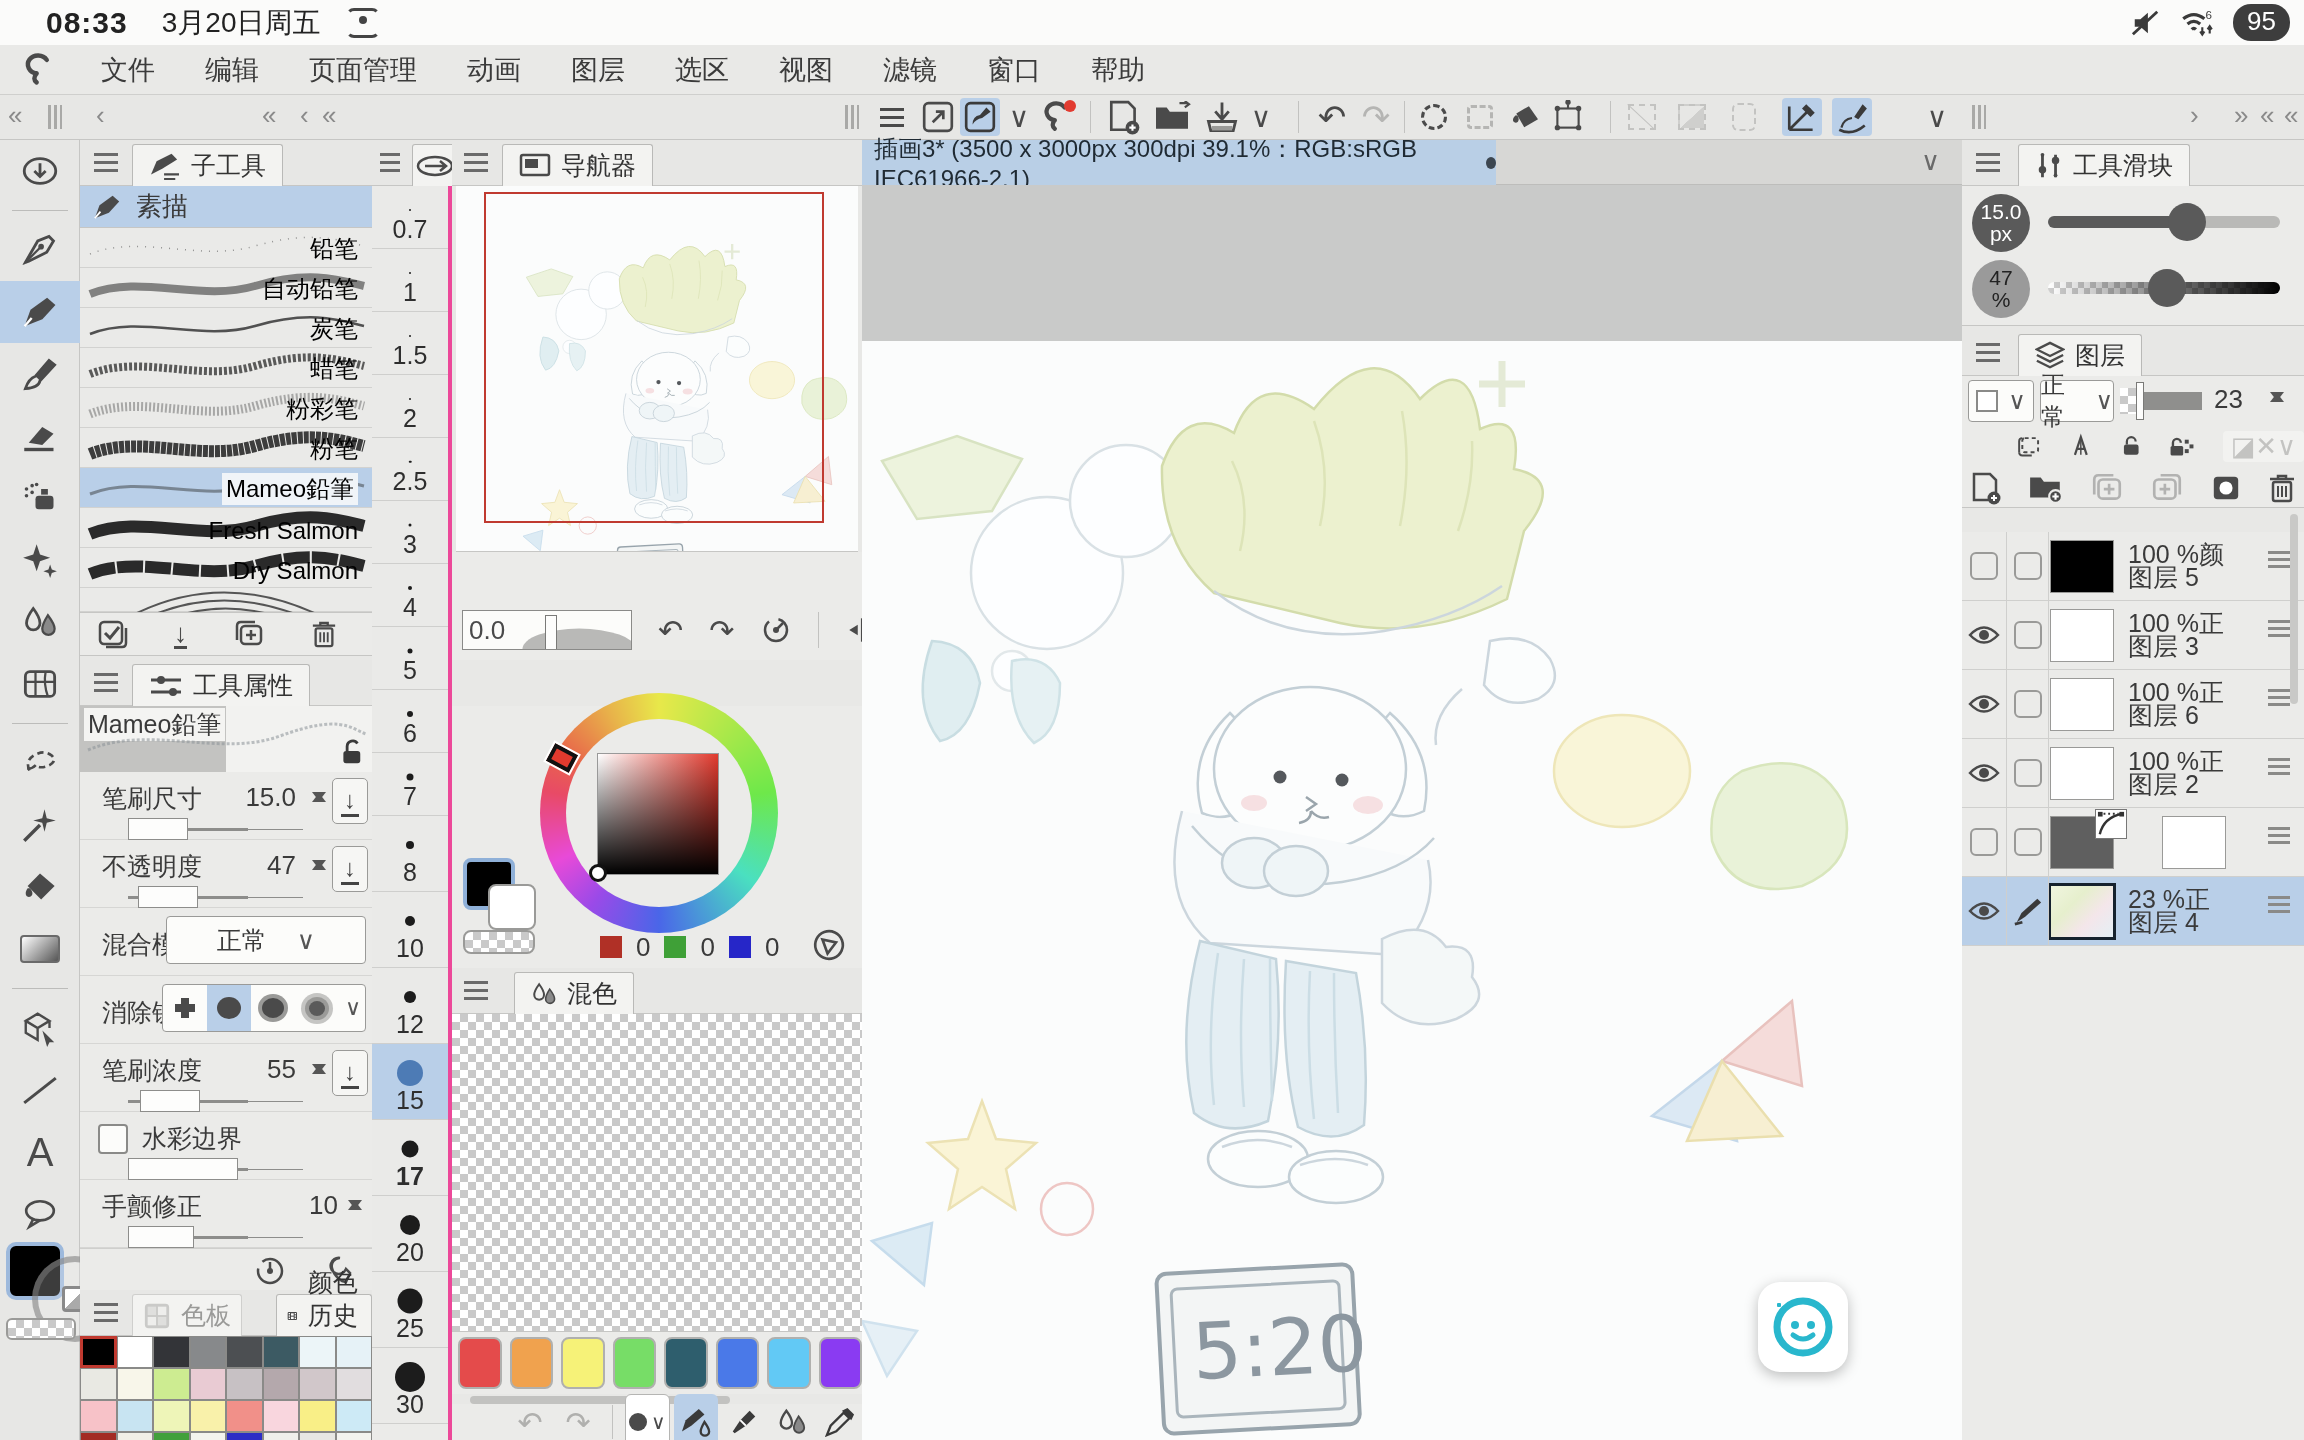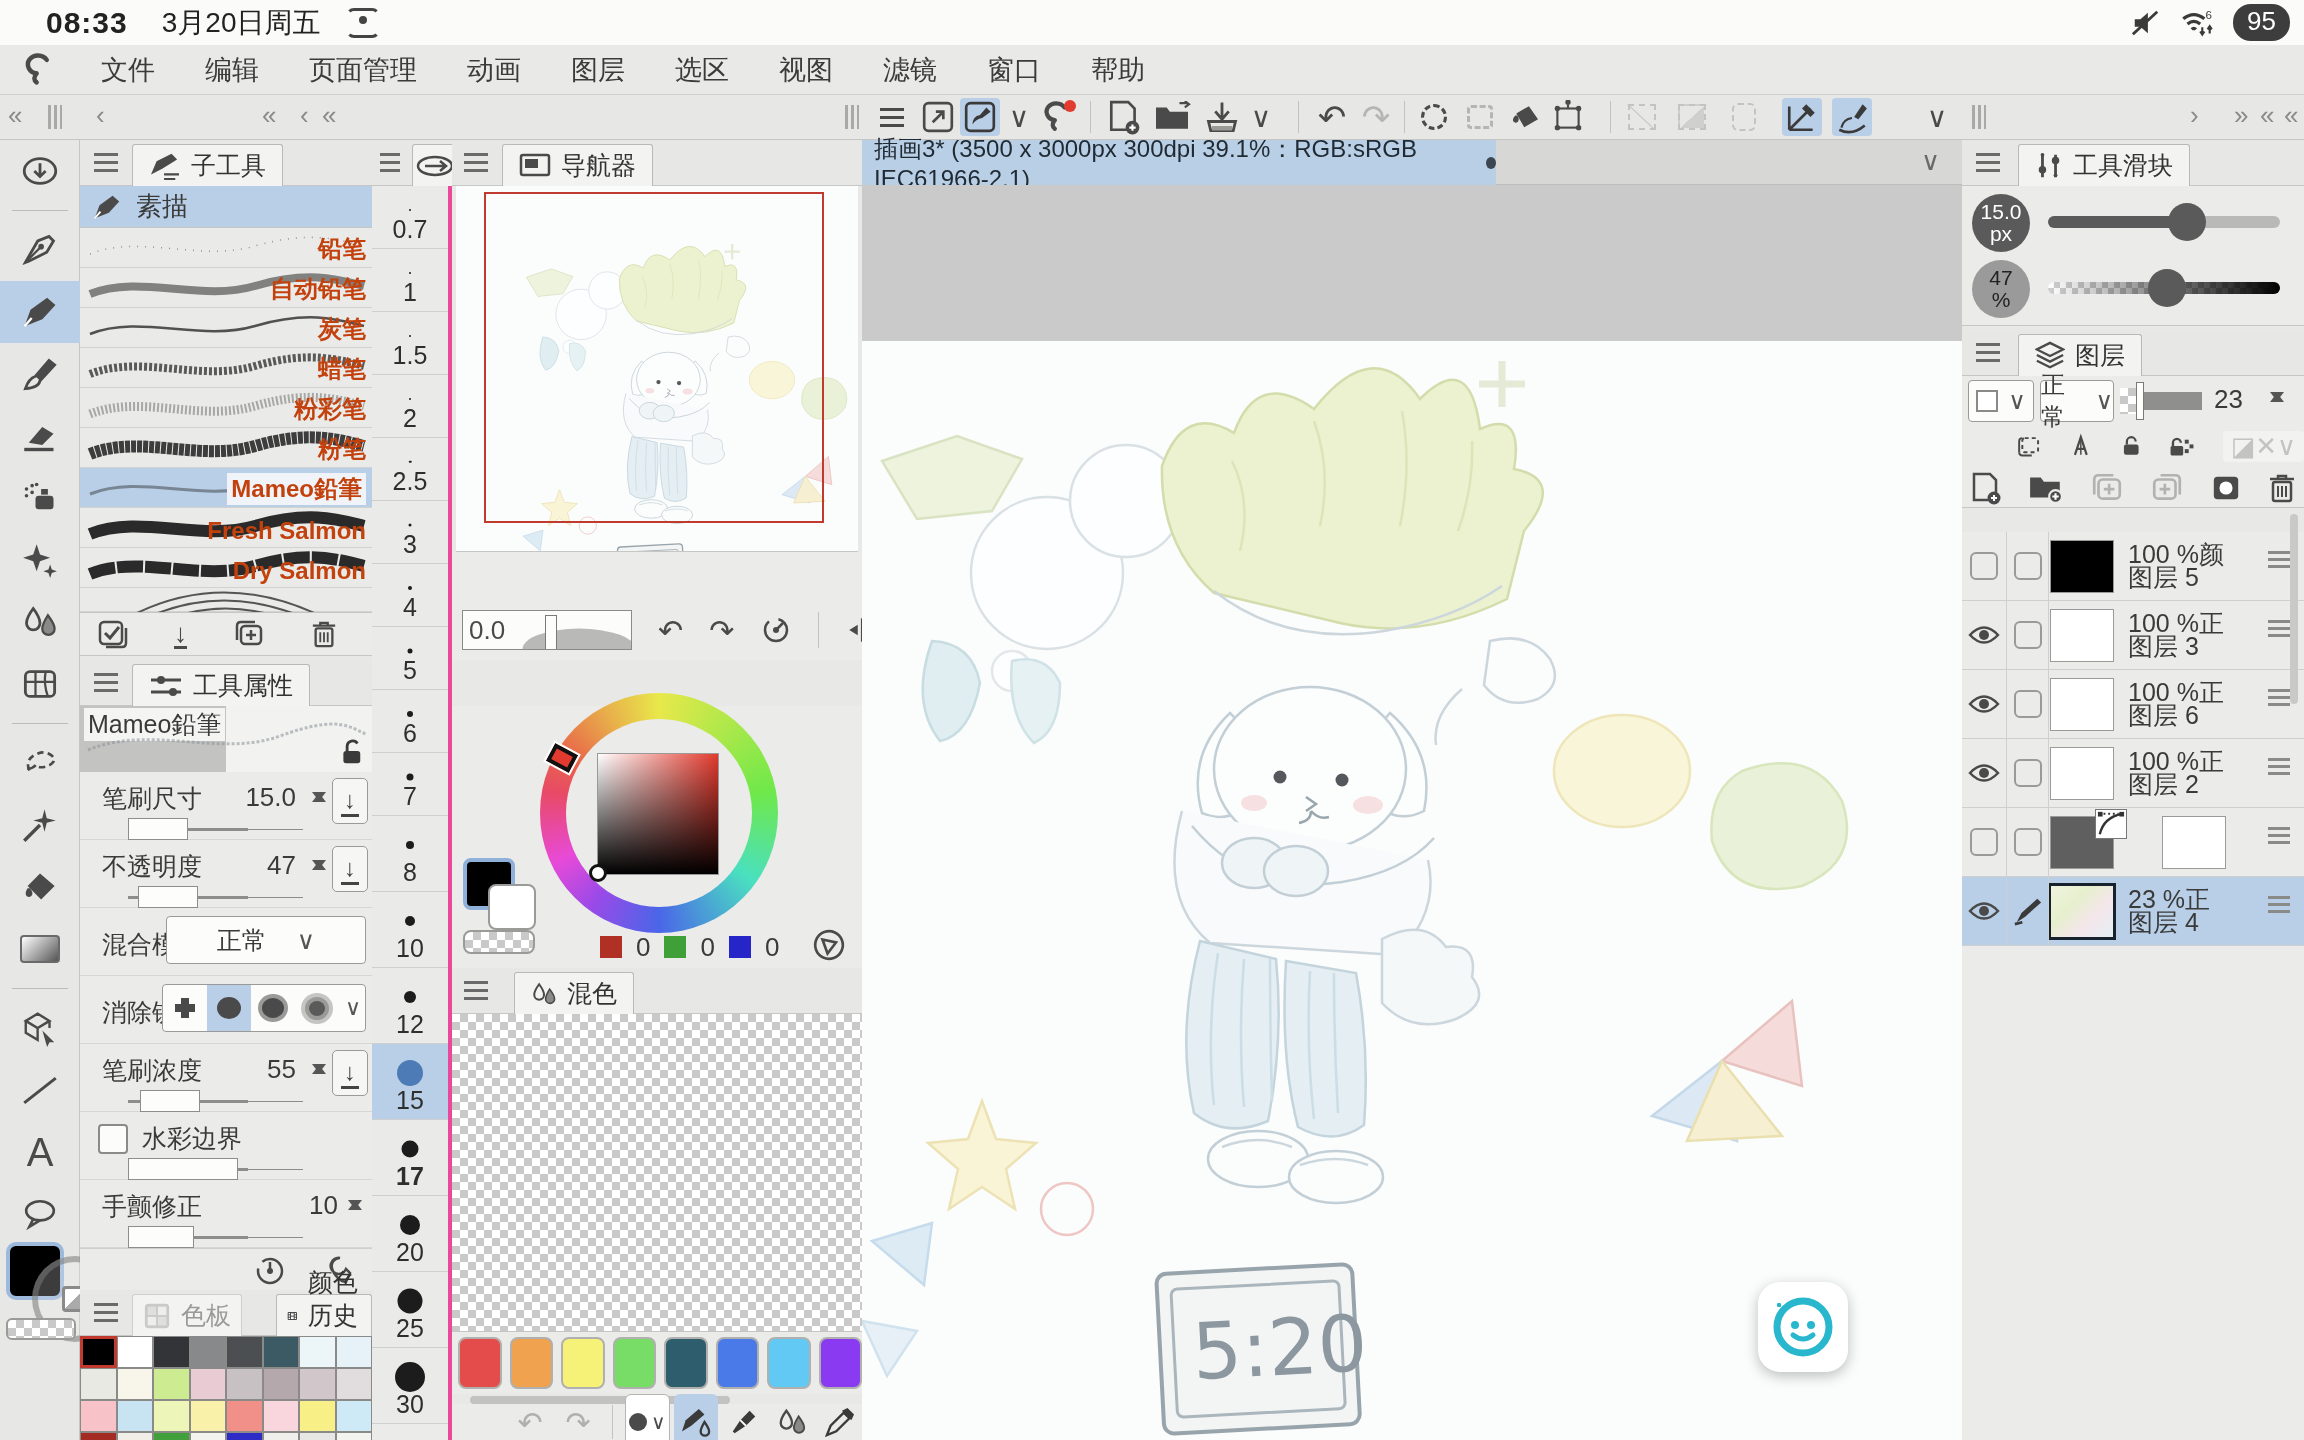--- a/index.html
+++ b/index.html
@@ -58,21 +58,21 @@
   .rot-sq { position:absolute; left:24px; top:24px; width:26px; height:26px; border:3px solid #8a8a8a; border-radius:4px;
             background:linear-gradient(135deg,#fff 50%,#aaa 50%); }
   .checker { background:repeating-conic-gradient(#c9c9c9 0 25%, #ffffff 0 50%); background-size:16px 16px; }
   .tr-sw { position:absolute; left:4px; top:78px; width:70px; height:22px; border:2px solid #9a9a98; border-radius:6px; }
 
   
   .group-row { display:flex; align-items:center; gap:14px; font-size:26px; padding-left:12px; background:#b9cfe8;
                border-bottom:1px solid #c6c6c4; }
   .brush-row { position:relative; height:40px; border-bottom:1px solid #d2d2d0; background:#eaeae8; }
   .brush-row.sel { background:#b9cfe8; }
-  .brush-name { position:absolute; right:6px; bottom:2px; font-size:24px; color:#c2410c;font-weight:bold; }
+  .brush-name { position:absolute; right:14px; bottom:2px; font-size:24px; color:#000000; }
   .brush-row.sel .brush-name { background:#f0f4f8; padding:0 4px; }
   .pfoot { position:absolute; display:flex; align-items:center; gap:46px; padding-left:16px; color:#4a4a4a; }
 
   
   .prop-row { position:relative; height:68px; border-bottom:1px solid #d6d6d4; }
   .prop-label { position:absolute; left:22px; top:10px; font-size:25px; }
   .prop-value { position:absolute; right:76px; top:10px; font-size:26px; }
   .prop-value.noBtn { right:34px; }
   .stepper { position:absolute; right:44px; top:12px; width:20px; height:26px; }
   .stepper.noBtn { right:8px; }

